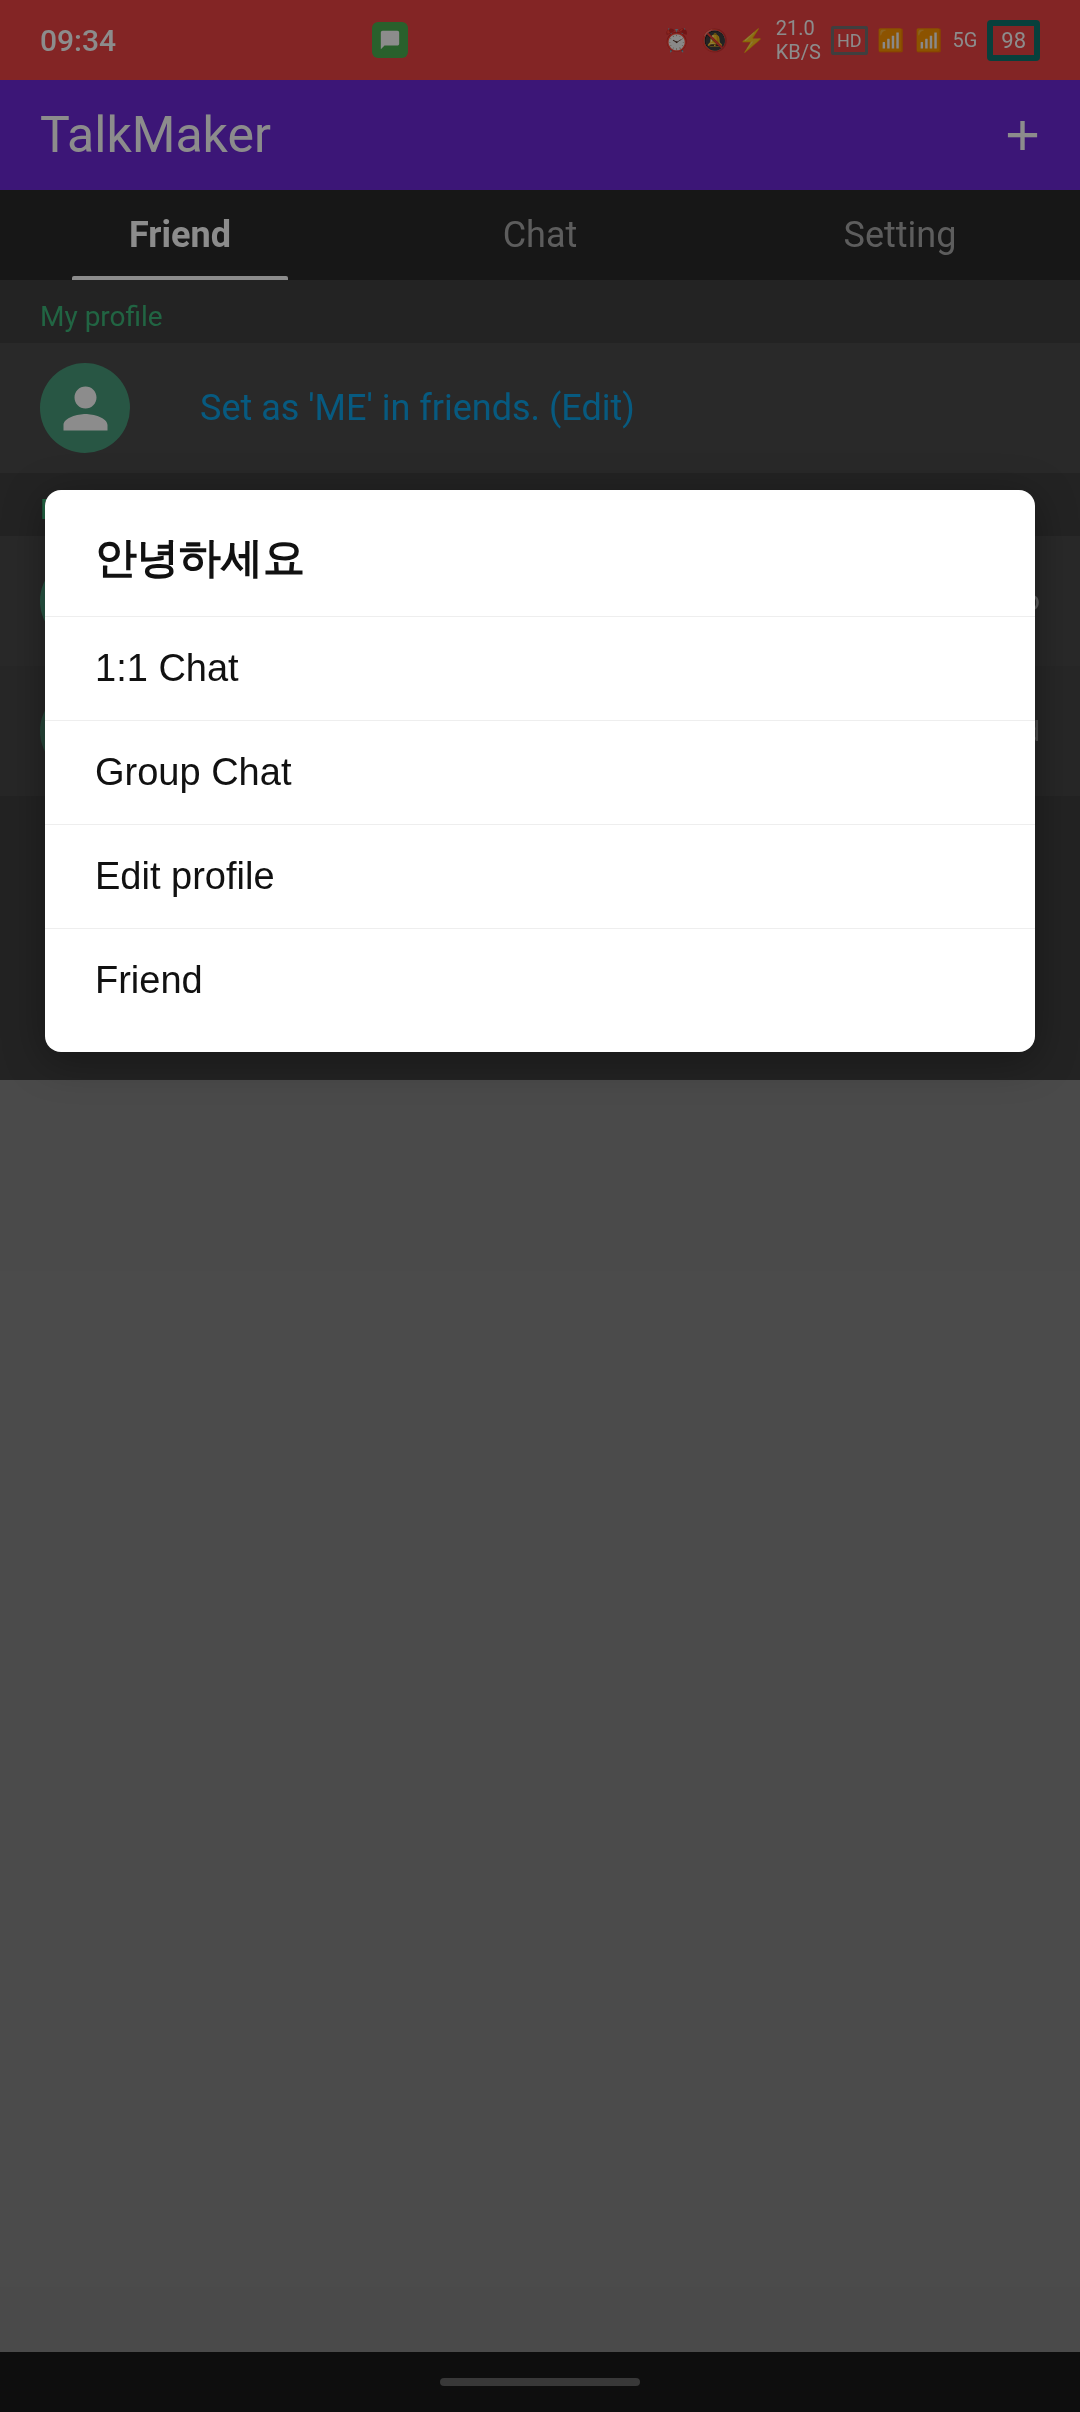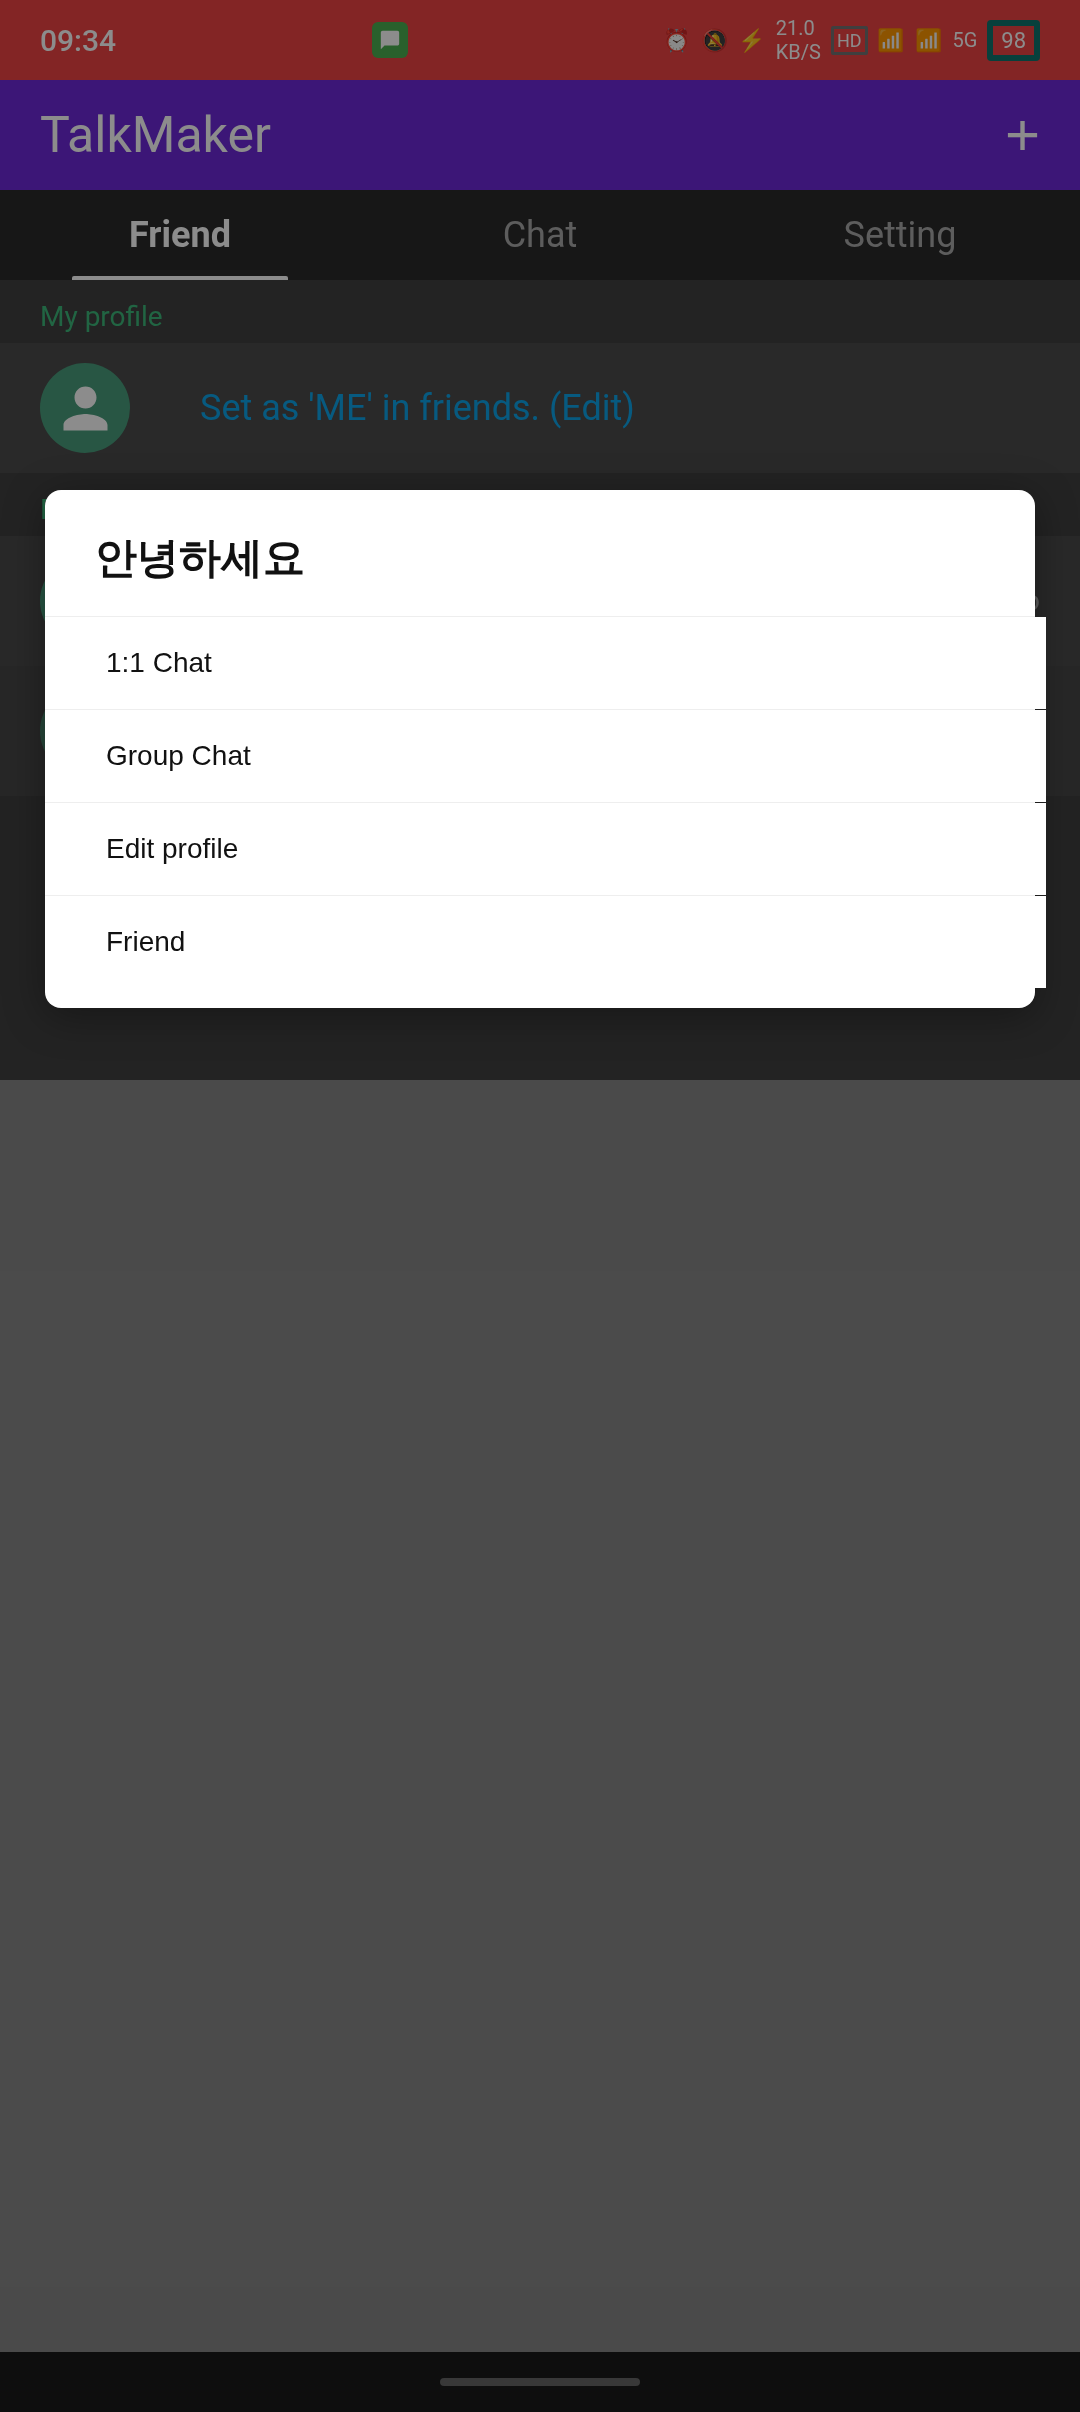--- a/index.html
+++ b/index.html
@@ -190,30 +190,29 @@
       color: #111;
     }
 
     .menu-divider {
       height: 1px;
       background: #eee;
       margin: 0 0;
     }
 
     .menu-item {
-      font-size: 28px;
+      font-size: 38px;
       padding: 30px 50px;
       color: #111;
       cursor: pointer;
       background: white;
       border: none;
       width: 100%;
       text-align: left;
       display: block;
-      margin-left: 11px;
     }
 
     
     .nav-bar {
       position: absolute;
       bottom: 0;
       left: 0;
       width: 100%;
       height: 60px;
       background: #1a1a1a;

